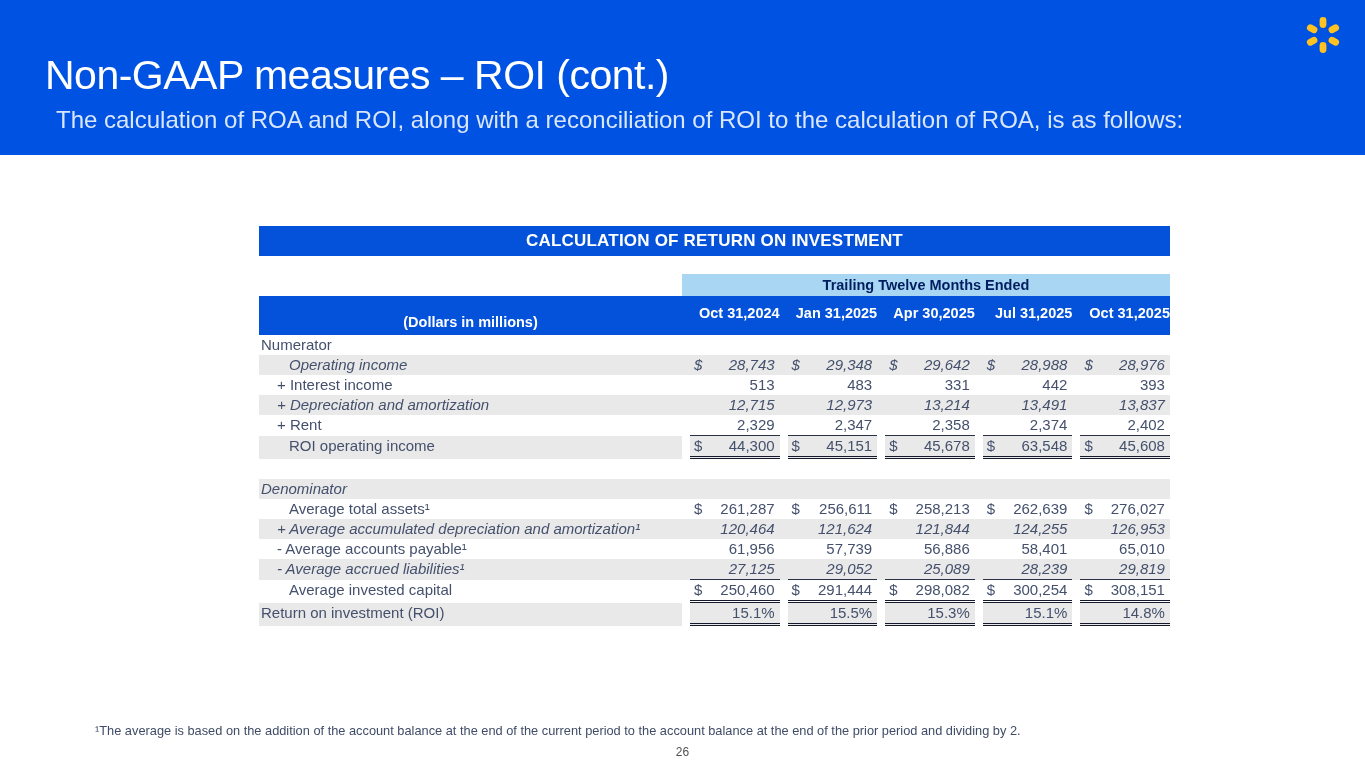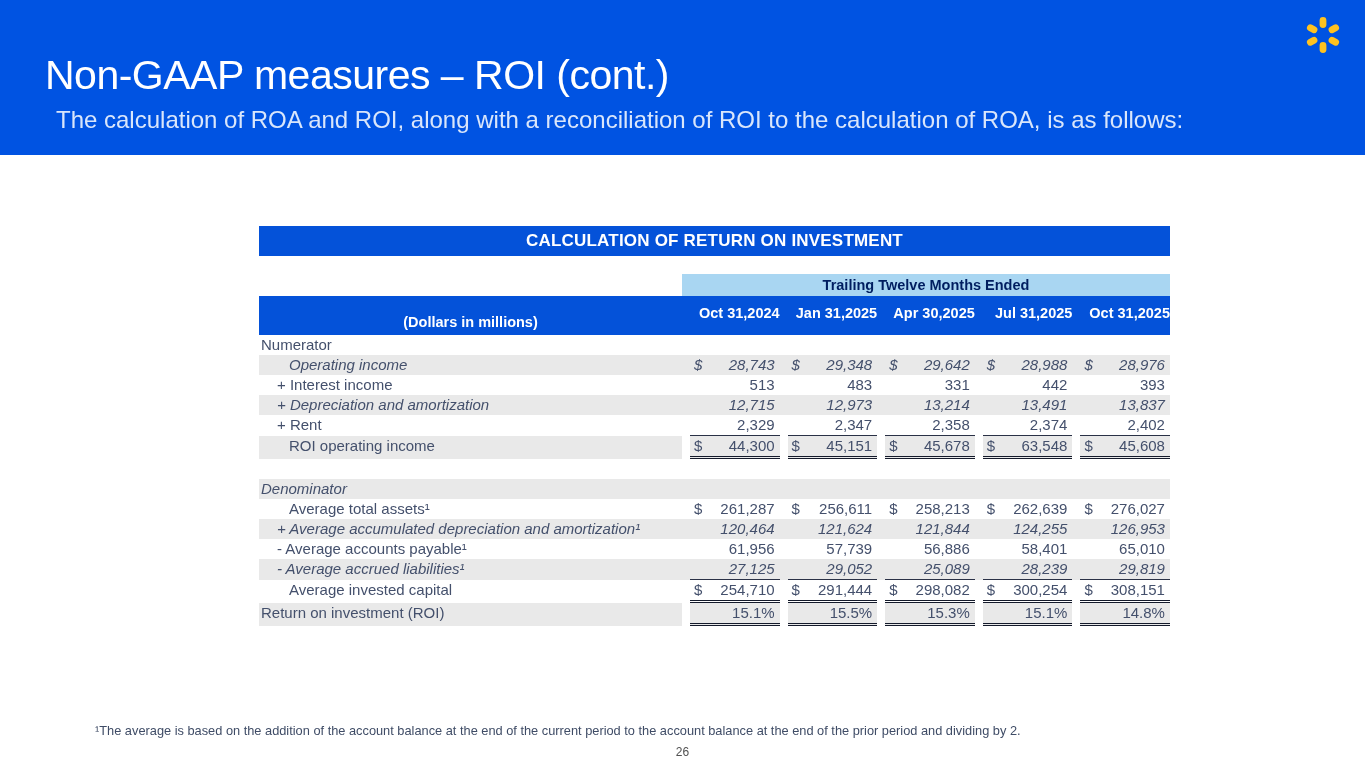--- a/index.html
+++ b/index.html
@@ -179,21 +179,21 @@
         <div class="row shade u-single">
           <div class="lbl ind1">- Average accrued liabilities¹</div>
           <div class="val"><span>27,125</span></div>
           <div class="val"><span>29,052</span></div>
           <div class="val"><span>25,089</span></div>
           <div class="val"><span>28,239</span></div>
           <div class="val"><span>29,819</span></div>
         </div>
         <div class="row u-double">
           <div class="lbl ind2">Average invested capital</div>
-          <div class="val"><span class="dollar">$</span><span>254,710</span></div>
+          <div class="val"><span class="dollar">$</span><span>250,460</span></div>
           <div class="val"><span class="dollar">$</span><span>291,444</span></div>
           <div class="val"><span class="dollar">$</span><span>298,082</span></div>
           <div class="val"><span class="dollar">$</span><span>300,254</span></div>
           <div class="val"><span class="dollar">$</span><span>308,151</span></div>
         </div>
         <div class="row cellbg u-double">
           <div class="lbl ind0">Return on investment (ROI)</div>
           <div class="val"><span>15.1%</span></div>
           <div class="val"><span>15.5%</span></div>
           <div class="val"><span>15.3%</span></div>

